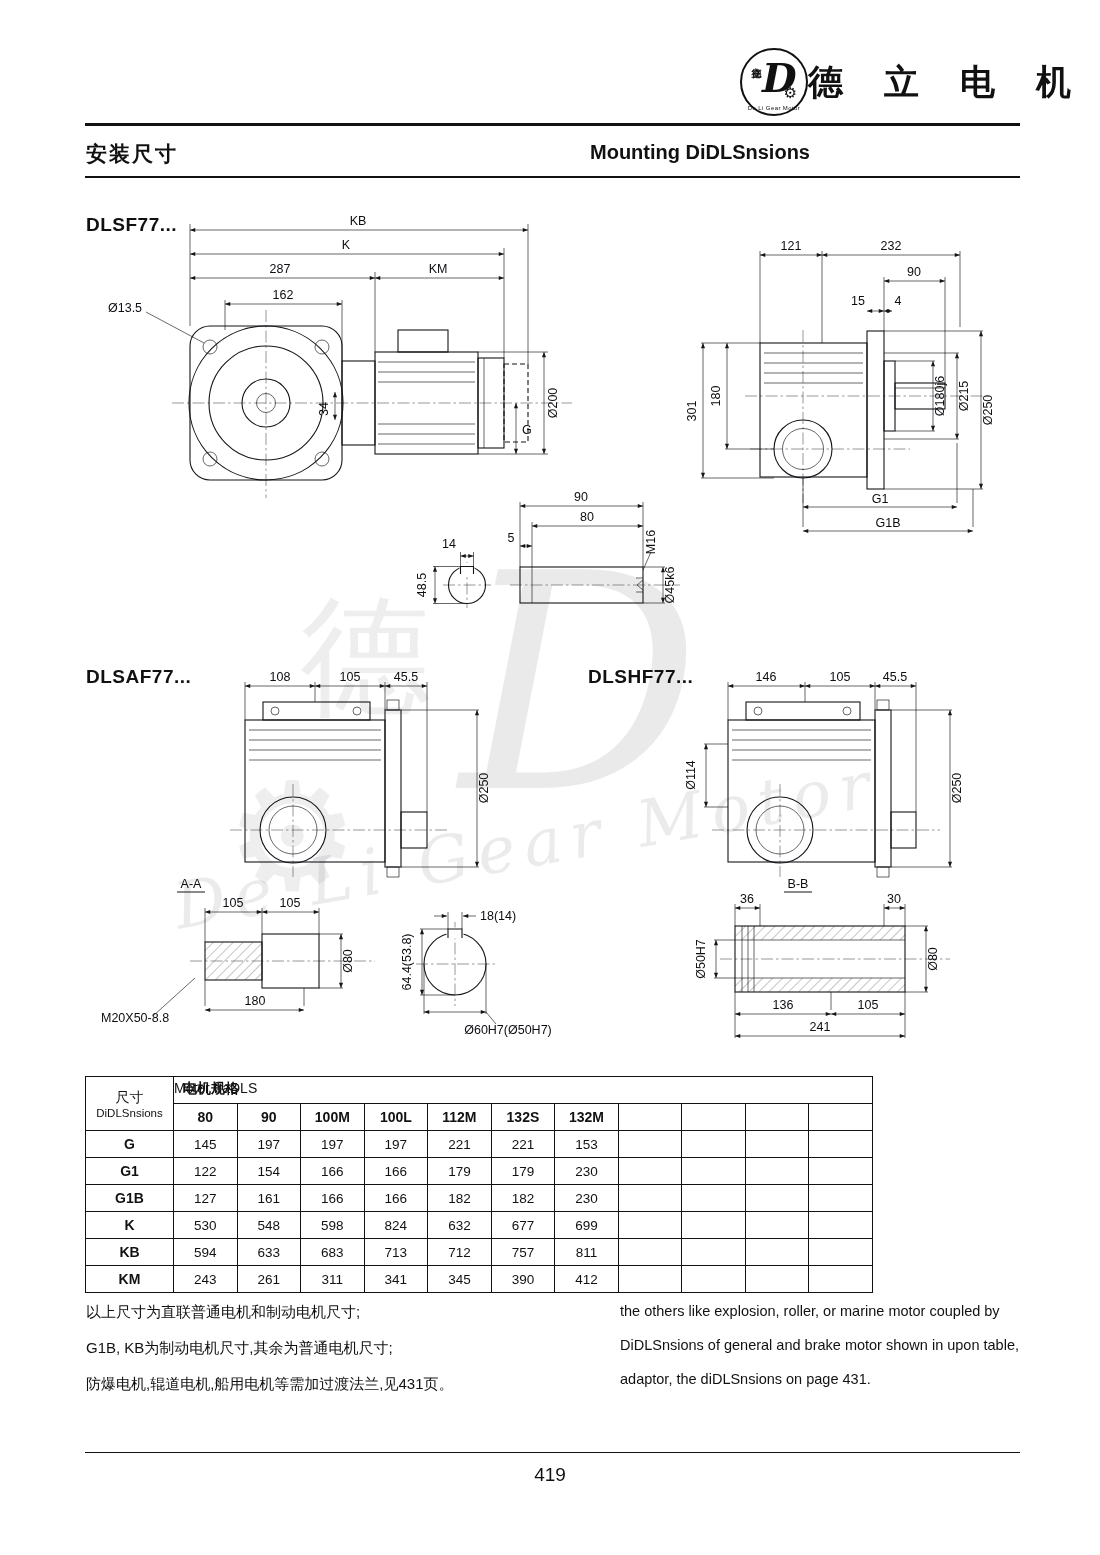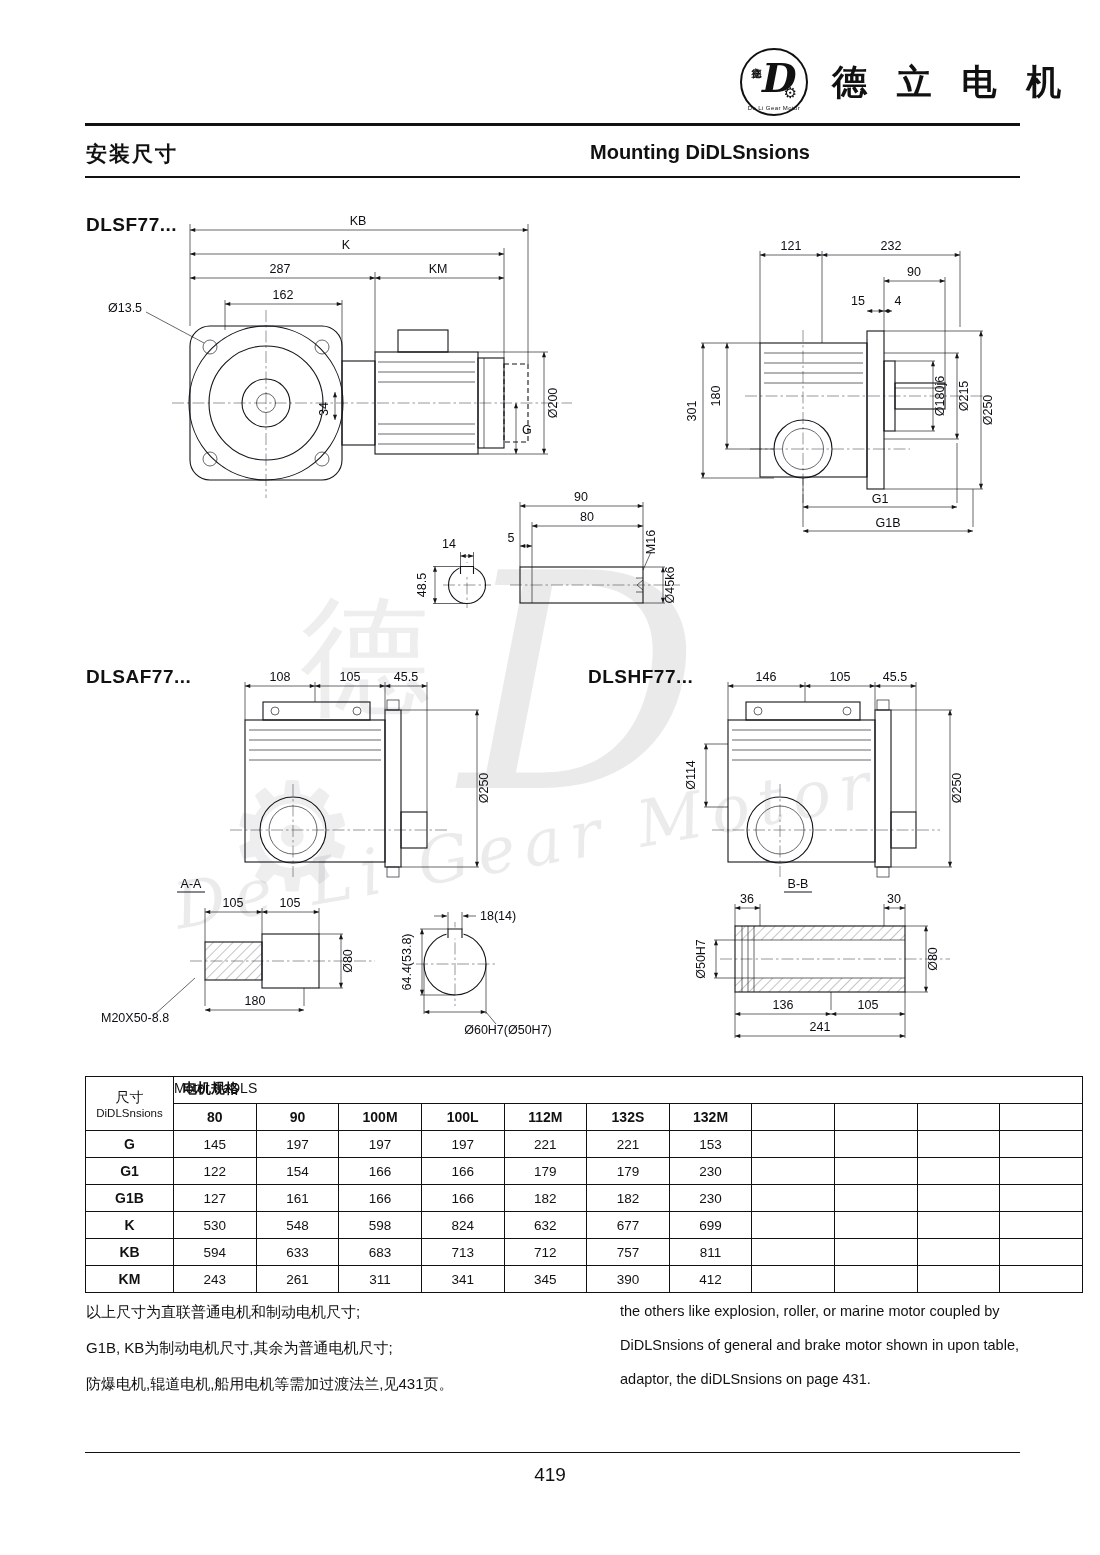--- a/index.html
+++ b/index.html
@@ -10,21 +10,21 @@
 .rule-top{top:123px;height:2.5px}
 .rule-title{top:176px;height:1.8px}
 .rule-bottom{top:1452px;height:1.2px}
 
 .logo{position:absolute;left:740px;top:48px;display:flex;align-items:center}
 .logo-circle{position:relative;width:68px;height:68px;border:2.5px solid #111;border-radius:50%;flex:none}
 .logo-d{position:absolute;left:20px;top:4px;font-family:"DejaVu Serif",serif;font-style:italic;font-weight:bold;font-size:40px}
 .logo-zh-sm{position:absolute;left:7px;top:10px;font-size:10px;font-weight:bold;writing-mode:vertical-rl}
 .logo-gear{position:absolute;right:9px;bottom:12px;font-size:15px}
 .logo-sub{position:absolute;left:0;right:0;bottom:3px;text-align:center;font-size:6px;letter-spacing:.4px;white-space:nowrap}
-.brand-zh{margin-left:24px;font-family:Liberation Sans, sans-serif;font-weight:bold;font-size:35px;letter-spacing:10px;white-space:nowrap}
+.brand-zh{font-family:Liberation Mono, monospace;font-weight:bold;font-size:35px;letter-spacing:10px;white-space:nowrap}
 .title-zh{position:absolute;left:86px;top:140px;font-size:21px;font-weight:bold;letter-spacing:2px}
 .title-en{position:absolute;left:590px;top:141px;font-size:20px;font-weight:bold}
 .sec-label{position:absolute;font-weight:bold;font-size:19px;letter-spacing:.5px}
 .sec-dlsf{left:86px;top:214px}
 .sec-dlsaf{left:86px;top:666px}
 .sec-dlshf{left:588px;top:666px}
 
 .wm{position:absolute;inset:0;z-index:0;pointer-events:none}
 .wm>div{position:absolute;white-space:nowrap}
 .wm-d{left:460px;top:510px;font-family:"DejaVu Serif",serif;font-style:italic;font-size:300px;color:rgba(90,90,100,.13)}
@@ -35,21 +35,21 @@
 .draw{position:absolute;z-index:1}
 .out{stroke:#15151b;stroke-width:1.1;fill:none}
 .thin{stroke:#15151b;stroke-width:.65;fill:none}
 .dim{stroke:#15151b;stroke-width:.65;fill:none;marker-start:url(#ar);marker-end:url(#ar)}
 .dimE{stroke:#15151b;stroke-width:.65;fill:none;marker-end:url(#ar)}
 .cl{stroke:#44444c;stroke-width:.55;fill:none;stroke-dasharray:12 3 2.5 3}
 .dashed{stroke-dasharray:5 3}
 .hatchrect{fill:url(#hat);stroke:none}
 .draw text{font-size:12.5px;fill:#0d0d12;font-family:"Liberation Sans",sans-serif}
 
-.dims-table{position:absolute;left:85px;top:1076px;width:998px;border-collapse:collapse;table-layout:fixed;font-size:14px;z-index:2;background:transparent}
+.dims-table{position:absolute;left:85px;top:1076px;width:788px;border-collapse:collapse;table-layout:fixed;font-size:14px;z-index:2;background:transparent}
 .dims-table th,.dims-table td{border:1px solid #111;text-align:center;vertical-align:middle;padding:0;height:27px}
 .dims-table thead th{font-weight:bold}
 .dims-table .corner{width:88px}
 .corner .c1{font-size:14px;font-weight:400}
 .corner .c2{font-size:11.5px;font-weight:400}
 .spec-cell{position:relative;height:25px}
 .spec-zh{position:absolute;left:9px;top:3px;font-size:14px;font-weight:bold}
 .motor-en{position:absolute;left:0;right:0;top:3px;text-align:left;font-weight:400;font-size:14px}
 .dims-table td{font-size:13.5px}
 .dims-table td.rowlab{font-weight:bold;font-size:14px}

